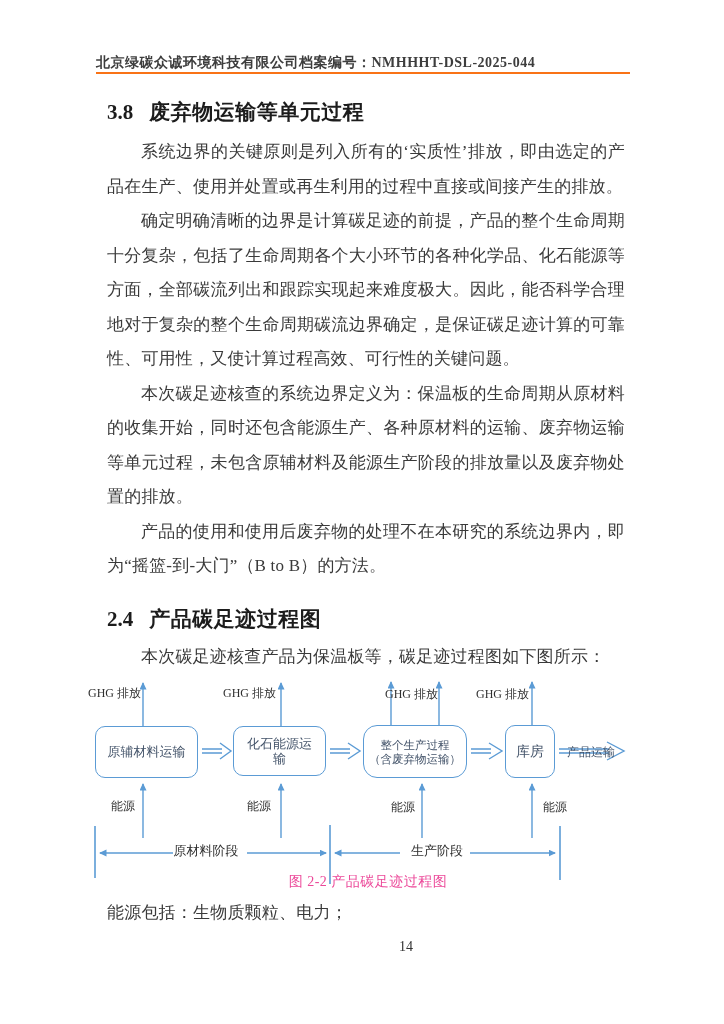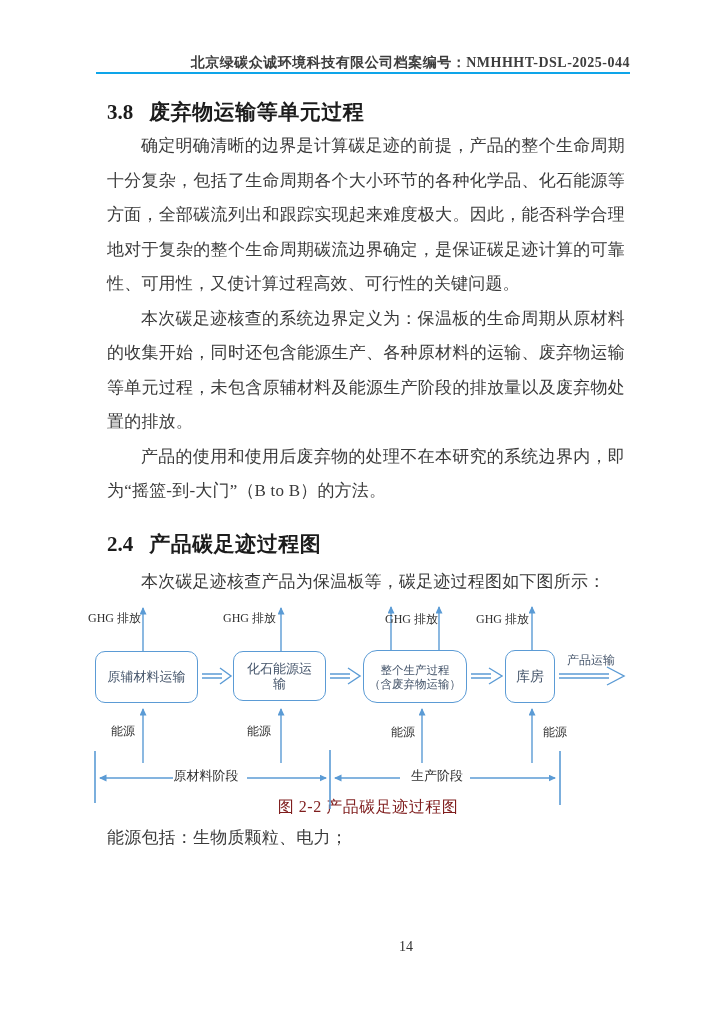--- a/index.html
+++ b/index.html
@@ -3,22 +3,22 @@
 <meta charset="utf-8">
 <style>
   html,body{margin:0;padding:0;background:#ffffff;}
   .page{
     position:relative;width:724px;height:1024px;background:#ffffff;overflow:hidden;
     font-family:"Liberation Serif","DejaVu Serif",serif;color:#3a3a3a;
   }
   
   .header{
     position:absolute;top:52px;left:96px;width:534px;height:20px;
-    border-bottom:2px solid #0ea5e9;
-    display:flex;justify-content:flex-end;align-items:flex-end;
+    border-bottom:2px solid #f97316;
+    display:flex;justify-content:flex-start;align-items:flex-end;
     font-size:14px;color:#3d3d3d;font-weight:bold;letter-spacing:.5px;
   }
   .header .right{font-weight:bold;}
   
   .content{position:absolute;top:73px;left:107px;width:518px;}
   h2{
     margin:26px 0 4px 0;font-size:21px;line-height:26px;font-weight:bold;
     color:#1c1c1c;letter-spacing:.5px;
   }
   h2 .num{margin-right:16px;letter-spacing:0;}
@@ -40,26 +40,26 @@
     position:absolute;box-sizing:border-box;border:1.6px solid #5B9BD5;border-radius:10px;
     background:#ffffff;color:#44546A;display:flex;align-items:center;justify-content:center;
     text-align:center;white-space:pre-line;
   }
   .b1{left:7px;top:54px;width:103px;height:52px;font-size:13px;}
   .b2{left:145px;top:54px;width:93px;height:50px;font-size:13px;line-height:15px;}
   .b3{left:275px;top:53px;width:104px;height:53px;font-size:11.5px;line-height:14px;border-radius:14px;}
   .b4{left:417px;top:53px;width:50px;height:53px;font-size:14px;}
   .g1{left:0px;top:15px;} .g2{left:135px;top:15px;} .g3{left:297px;top:16px;} .g4{left:388px;top:16px;}
   .e1{left:23px;top:128px;} .e2{left:159px;top:128px;} .e3{left:303px;top:129px;} .e4{left:455px;top:129px;}
-  .prod{left:479px;top:57px;color:#44546A;}
+  .prod{left:479px;top:74px;color:#44546A;}
   .s1{left:77px;top:172px;width:82px;text-align:center;font-size:13px;}
   .s2{left:314px;top:172px;width:70px;text-align:center;font-size:13px;}
   .caption{
     width:560px;margin-left:-19px;margin-top:-12px;text-align:center;
-    font-size:16px;line-height:20px;color:#7f1d1d;letter-spacing:.5px;
+    font-size:14px;line-height:20px;color:#ec4899;letter-spacing:.5px;
   }
   .pagenum{
     position:absolute;top:939px;left:0;width:724px;text-align:center;
     font-size:14px;color:#333;padding-left:44px;
   }
   .st{stroke:#5B9BD5;stroke-width:1.4;fill:none;}
   .stw{stroke:#5B9BD5;stroke-width:1.6;fill:none;}
 </style>
 </head>
 <body>
@@ -68,20 +68,21 @@
 
   <div class="header">
     <span>北京绿碳众诚环境科技有限公司</span>
     <span class="right"><span>档案编号：</span><span>NMHHHT-DSL-2025-044</span></span>
   </div>
 
   <div class="content">
 
     <h2><span class="num">3.8</span><span>废弃物运输等单元过程</span></h2>
 
+    <p class="p-first">系统边界的关键原则是列入所有的‘实质性’排放，即由选定的产品在生产、使用并处置或再生利用的过程中直接或间接产生的排放。</p>
     <p>确定明确清晰的边界是计算碳足迹的前提，产品的整个生命周期十分复杂，包括了生命周期各个大小环节的各种化学品、化石能源等方面，全部碳流列出和跟踪实现起来难度极大。因此，能否科学合理地对于复杂的整个生命周期碳流边界确定，是保证碳足迹计算的可靠性、可用性，又使计算过程高效、可行性的关键问题。</p>
     <p>本次碳足迹核查的系统边界定义为：保温板的生命周期从原材料的收集开始，同时还包含能源生产、各种原材料的运输、废弃物运输等单元过程，未包含原辅材料及能源生产阶段的排放量以及废弃物处置的排放。</p>
     <p>产品的使用和使用后废弃物的处理不在本研究的系统边界内，即为“摇篮-到-大门”（B to B）的方法。</p>
 
     <h2 class="second"><span class="num">2.4</span><span>产品碳足迹过程图</span></h2>
 
     <p class="p-lead">本次碳足迹核查产品为保温板等，碳足迹过程图如下图所示：</p>
 
     <div class="diagram">
       <svg width="560" height="212" viewBox="0 0 560 212">

